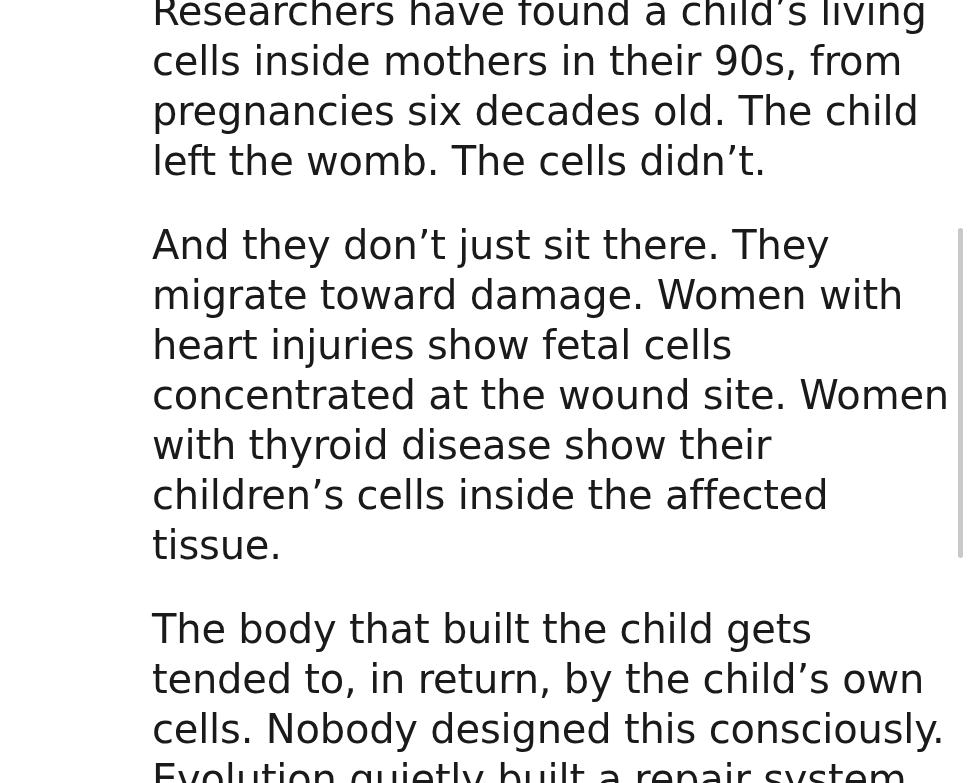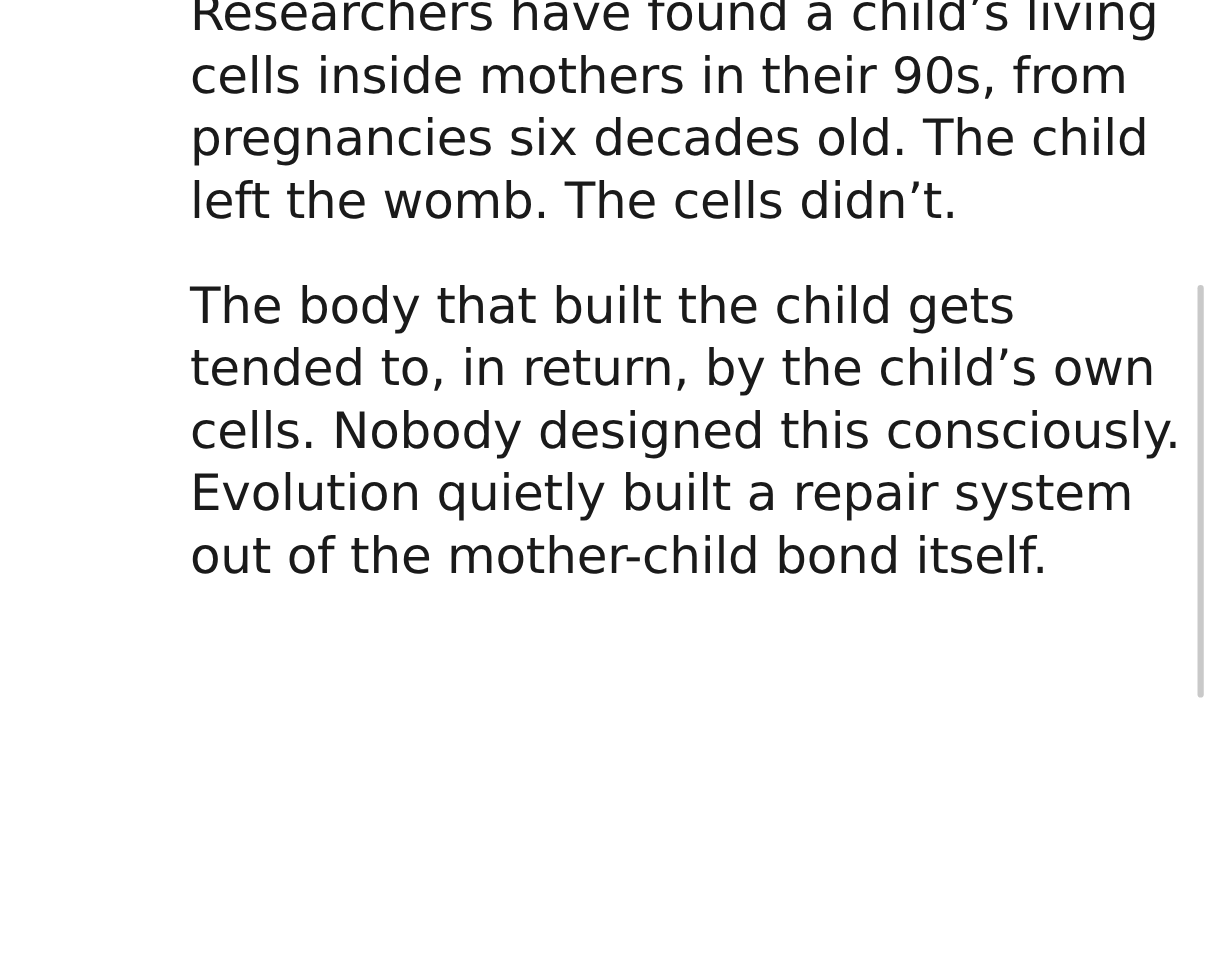--- a/index.html
+++ b/index.html
@@ -57,20 +57,21 @@
     background: #c9c9c9;
   }
 </style>
 </head>
 <body>
 
 <div class="reader">
 
   <div class="article-body">
     <p class="para">Researchers have found a child’s living cells inside mothers in their 90s, from pregnancies six decades old. The child left the womb. The cells didn’t.</p>
+    <p class="para">And they don’t just sit there. They migrate toward damage. Women with heart injuries show fetal cells concentrated at the wound site. Women with thyroid disease show their children’s cells inside the affected tissue.</p>
     <p class="para">The body that built the child gets tended to, in return, by the child’s own cells. Nobody designed this consciously. Evolution quietly built a repair system out of the mother-child bond itself.</p>
   </div>
 
   <div class="scrollbar-track">
     <div class="scrollbar-thumb"></div>
   </div>
 
 </div>
 
 </body></html>

